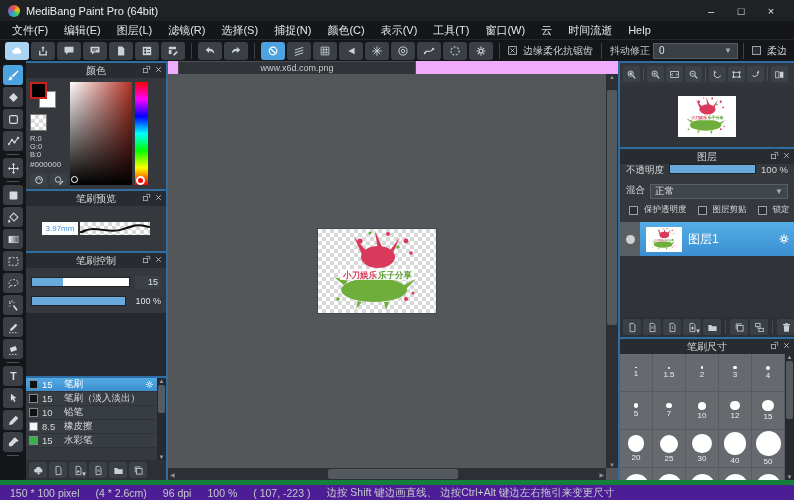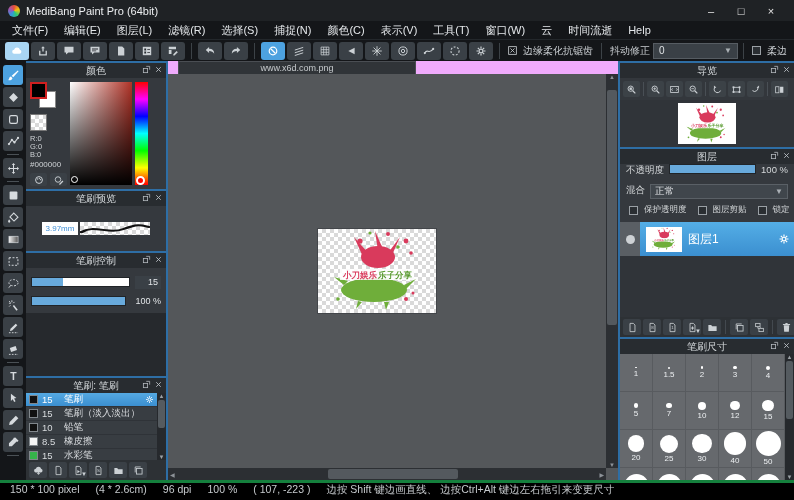--- a/index.html
+++ b/index.html
@@ -143,21 +143,21 @@
   .layerlist-rest {flex:1;background:#303439;min-height:0}
 
   .bs-panel {flex:1;min-height:0}
   .bs-wrap {flex:1;display:flex;min-height:0}
   .bs-grid {flex:1;display:grid;grid-template-columns:repeat(5,1fr);grid-auto-rows:38px;background:#66696d;overflow:hidden}
   .bcell {border-right:1px solid #585b5f;border-bottom:1px solid #585b5f;display:flex;flex-direction:column;align-items:center;justify-content:center;gap:2px}
   .bdot {background:#fff;border-radius:50%;flex:0 0 auto}
   .blabel {font-size:8px;color:#eceff1;line-height:8px}
 
   
-  .statusbar {height:20px;background:#000000;display:flex;padding:0 10px;font-size:10.5px;color:#c6cacd;gap:16px;border-top:3px solid #15803d;flex:0 0 auto;white-space:nowrap;overflow:hidden}
+  .statusbar {height:20px;background:#4c1d95;display:flex;align-items:center;padding:0 10px;font-size:10.5px;color:#c6cacd;gap:16px;border-top:5px solid #15803d;flex:0 0 auto;white-space:nowrap;overflow:hidden}
 </style>
 </head>
 <body>
 
 <svg width="0" height="0" style="position:absolute">
   <symbol id="artwork" viewBox="0 0 118 84">
     <path d="M46 30 L36 8 L52 26 Z" fill="#d93a5c"></path>
     <path d="M60 22 L57 2 L65 20 Z" fill="#d93a5c"></path>
     <path d="M70 24 L82 8 L74 26 Z" fill="#d93a5c"></path>
     <ellipse cx="60" cy="28" rx="17" ry="11" fill="#d93a5c"></ellipse>
@@ -560,36 +560,20 @@
                 <div class="sfill" style="width:100%"></div>
               </div>
             <div class="valtxt">100 %</div>
           </div>
         </div>
       </div>
 
       <div class="gapfill"></div>
 
       <div class="panel blist" style="flex:0 0 auto">
-        <div class="phead">
-          <span>笔刷: 笔刷</span>
-          <span class="pops">
-            <span>
-                <svg viewBox="0 0 20 20">
-                  <rect x="3" y="7.5" width="9.5" height="9.5" fill="none" stroke="currentColor" stroke-width="1.7"></rect>
-                  <path d="M9.5 3H17v7.5" fill="none" stroke="currentColor" stroke-width="1.7"></path>
-                </svg>
-              </span>
-            <span>
-                <svg viewBox="0 0 20 20">
-                  <path d="M5 5l10 10M15 5L5 15" stroke="currentColor" stroke-width="2"></path>
-                </svg>
-              </span>
-          </span>
-        </div>
         <div class="blist-main">
           <div class="brows">
               <div class="brow sel">
                 <span class="bsw" style="background: rgb(17, 17, 17);"></span>
                 <span class="bsize">15</span>
                 <span class="bname">笔刷</span>
                 <span class="gearspan">
                   <svg viewBox="0 0 20 20">
                     <circle cx="10" cy="10" r="3.2" fill="none" stroke="currentColor" stroke-width="2"></circle>
                     <path d="M10 2.5v3M10 14.5v3M2.5 10h3M14.5 10h3M4.7 4.7l2.1 2.1M13.2 13.2l2.1 2.1M15.3 4.7l-2.1 2.1M6.8 13.2l-2.1 2.1" stroke="currentColor" stroke-width="2"></path>
@@ -682,36 +666,20 @@
           <span>◀</span>
           <div class="hthumb"></div>
           <span>▶</span>
         </div>
       </div>
     </div>
 
     <div class="rightcol">
 
       <div class="panel nav-panel">
-        <div class="phead">
-          <span>导览</span>
-          <span class="pops">
-            <span>
-                <svg viewBox="0 0 20 20">
-                  <rect x="3" y="7.5" width="9.5" height="9.5" fill="none" stroke="currentColor" stroke-width="1.7"></rect>
-                  <path d="M9.5 3H17v7.5" fill="none" stroke="currentColor" stroke-width="1.7"></path>
-                </svg>
-              </span>
-            <span>
-                <svg viewBox="0 0 20 20">
-                  <path d="M5 5l10 10M15 5L5 15" stroke="currentColor" stroke-width="2"></path>
-                </svg>
-              </span>
-          </span>
-        </div>
         <div class="navtools">
             <div class="nbtn">
               <svg viewBox="0 0 20 20">
                 <circle cx="8.5" cy="8.5" r="4.8" fill="none" stroke="currentColor" stroke-width="1.7"></circle>
                 <path d="M12.2 12.2L17 17" stroke="currentColor" stroke-width="2.2"></path>
                 <rect x="6.3" y="6.3" width="4.4" height="4.4" fill="currentColor"></rect>
               </svg>
             </div>
             <div class="nsep"></div>
             <div class="nbtn">

